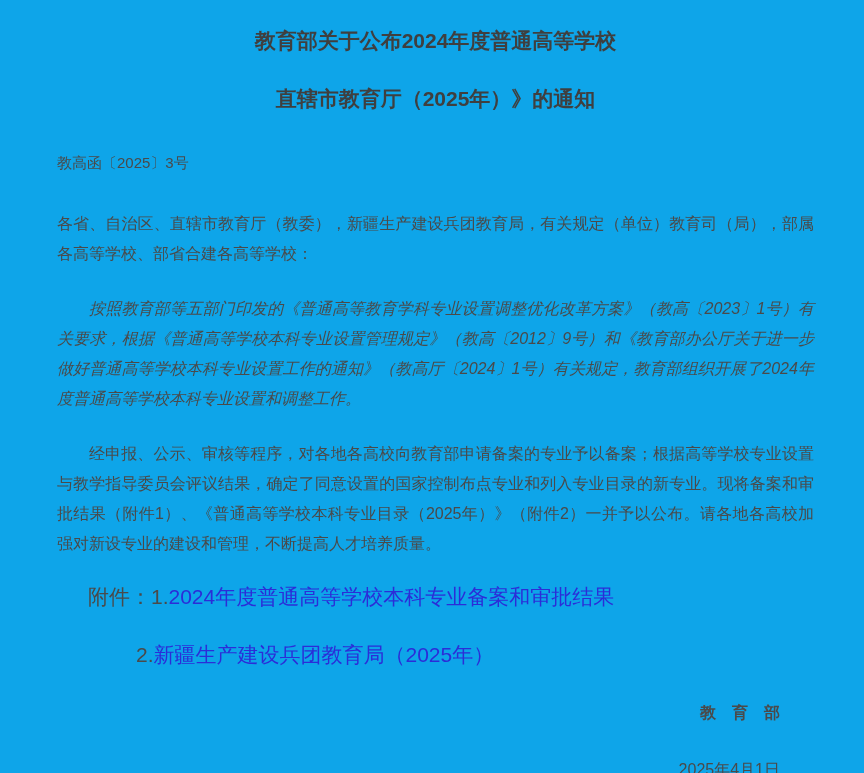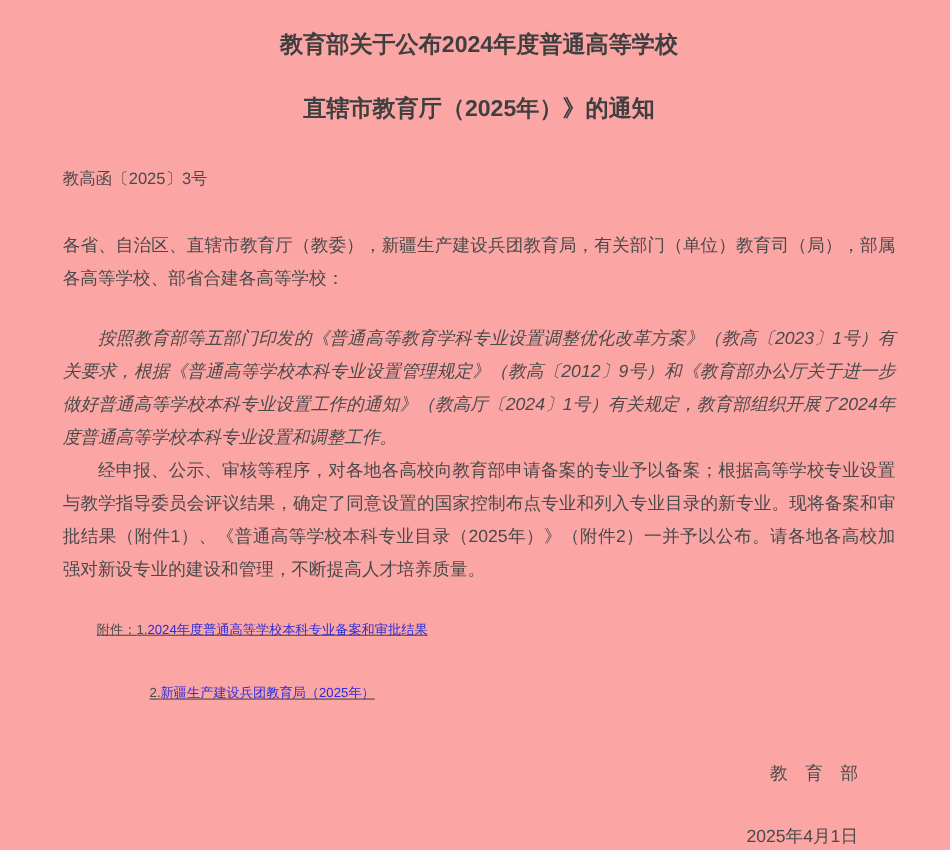--- a/index.html
+++ b/index.html
@@ -12,21 +12,21 @@
     height: 773px;
     overflow: hidden;
     font-family: "Liberation Sans", "DejaVu Sans", sans-serif;
     -webkit-font-smoothing: antialiased;
   }
   .page {
     box-sizing: border-box;
     width: 864px;
     height: 773px;
     padding: 12px 50px 0 57px;
-    background: #fca5a5;
+    background: #0ea5e9;
   }
   .title {
     text-align: center;
     font-size: 21px;
     font-weight: 700;
     color: #3f3f3f;
     line-height: 29px;
   }
   .doc-number {
     margin-top: 40px;
@@ -39,45 +39,45 @@
   .para {
     margin: 0;
     font-size: 16px;
     line-height: 30px;
     color: #4a4a4a;
     text-align: justify;
   }
   .addressees { margin-top: 36px; }
   .body-para { text-indent: 2em; }
   .body-para-1 { margin-top: 25px; font-style: italic; }
-  .body-para-2 { }
+  .body-para-2 { margin-top: 25px; }
   .att-row {
     margin-top: 28px;
     padding-left: 31px;
-    font-size: 12px;
+    font-size: 21px;
     line-height: 20px;
     color: #4a4a4a;
-    text-decoration: underline;
   }
   .att-row-2 {
     margin-top: 38px;
     padding-left: 79px;
   }
   .att-link {
     color: #2b2dd8;
     text-decoration: none;
     cursor: pointer;
   }
   .signature {
-    margin-top: 54px;
+    margin-top: 38px;
     margin-right: 34px;
     text-align: right;
     font-size: 16px;
     line-height: 20px;
     color: #4a4a4a;
+    font-weight: bold;
   }
   .issue-date {
     margin-top: 37px;
     margin-right: 34px;
     text-align: right;
     font-size: 16px;
     line-height: 20px;
     color: #4a4a4a;
   }
 </style>
@@ -87,21 +87,21 @@
 <div class="page">
 
   <h1 class="title">
     <span>教育部关于公布2024年度普通高等学校</span><br>
     <br>
     <span>直辖市教育厅（2025年）》的通知</span>
   </h1>
 
   <div class="doc-number">教高函〔2025〕3号</div>
 
-  <p class="para addressees">各省、自治区、直辖市教育厅（教委），新疆生产建设兵团教育局，有关部门（单位）教育司（局），部属各高等学校、部省合建各高等学校：</p>
+  <p class="para addressees">各省、自治区、直辖市教育厅（教委），新疆生产建设兵团教育局，有关规定（单位）教育司（局），部属各高等学校、部省合建各高等学校：</p>
 
   <p class="para body-para body-para-1">按照教育部等五部门印发的《普通高等教育学科专业设置调整优化改革方案》（教高〔2023〕1号）有关要求，根据《普通高等学校本科专业设置管理规定》（教高〔2012〕9号）和《教育部办公厅关于进一步做好普通高等学校本科专业设置工作的通知》（教高厅〔2024〕1号）有关规定，教育部组织开展了2024年度普通高等学校本科专业设置和调整工作。</p>
 
   <p class="para body-para body-para-2">经申报、公示、审核等程序，对各地各高校向教育部申请备案的专业予以备案；根据高等学校专业设置与教学指导委员会评议结果，确定了同意设置的国家控制布点专业和列入专业目录的新专业。现将备案和审批结果（附件1）、《普通高等学校本科专业目录（2025年）》（附件2）一并予以公布。请各地各高校加强对新设专业的建设和管理，不断提高人才培养质量。</p>
 
   <div class="att-row">
     <span>附件：</span><span>1.</span><a class="att-link">2024年度普通高等学校本科专业备案和审批结果</a>
   </div>
 
   <div class="att-row att-row-2">

